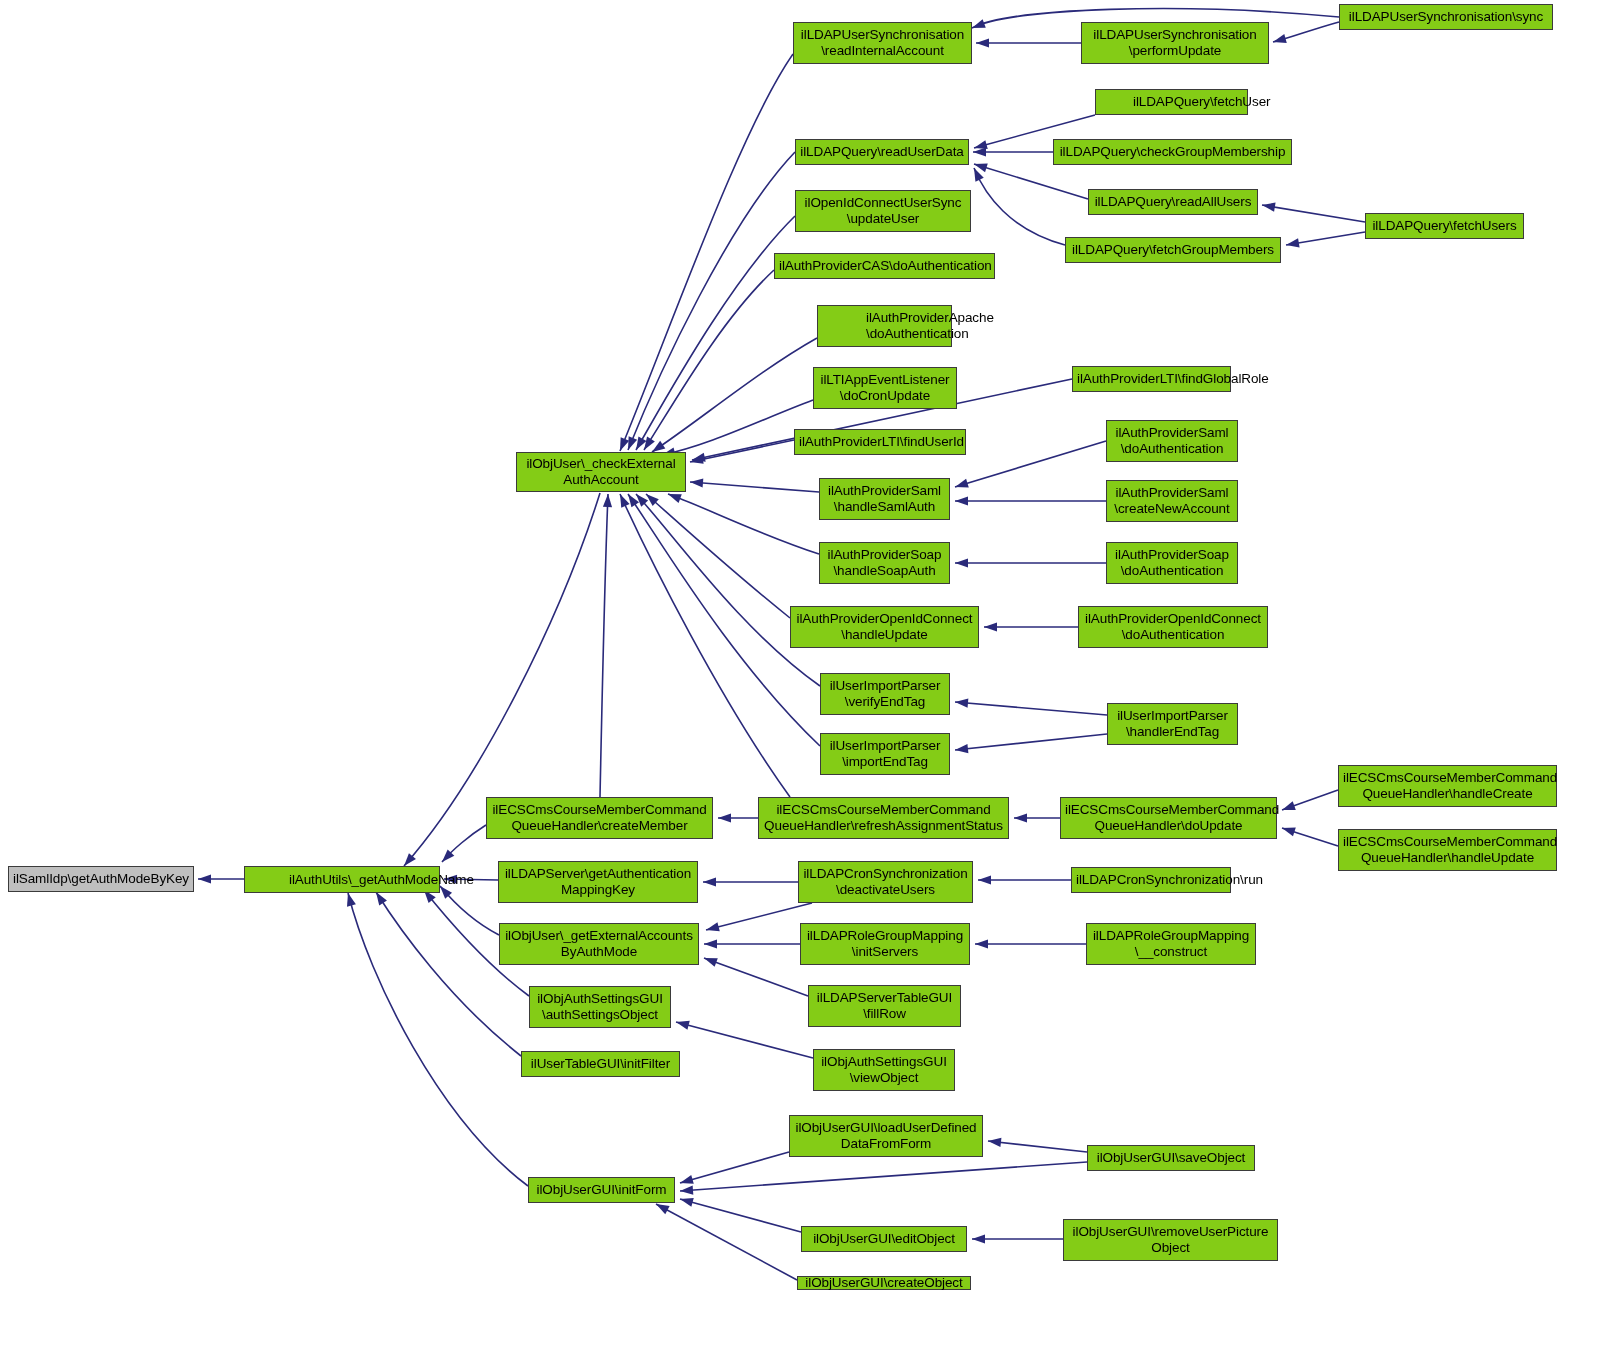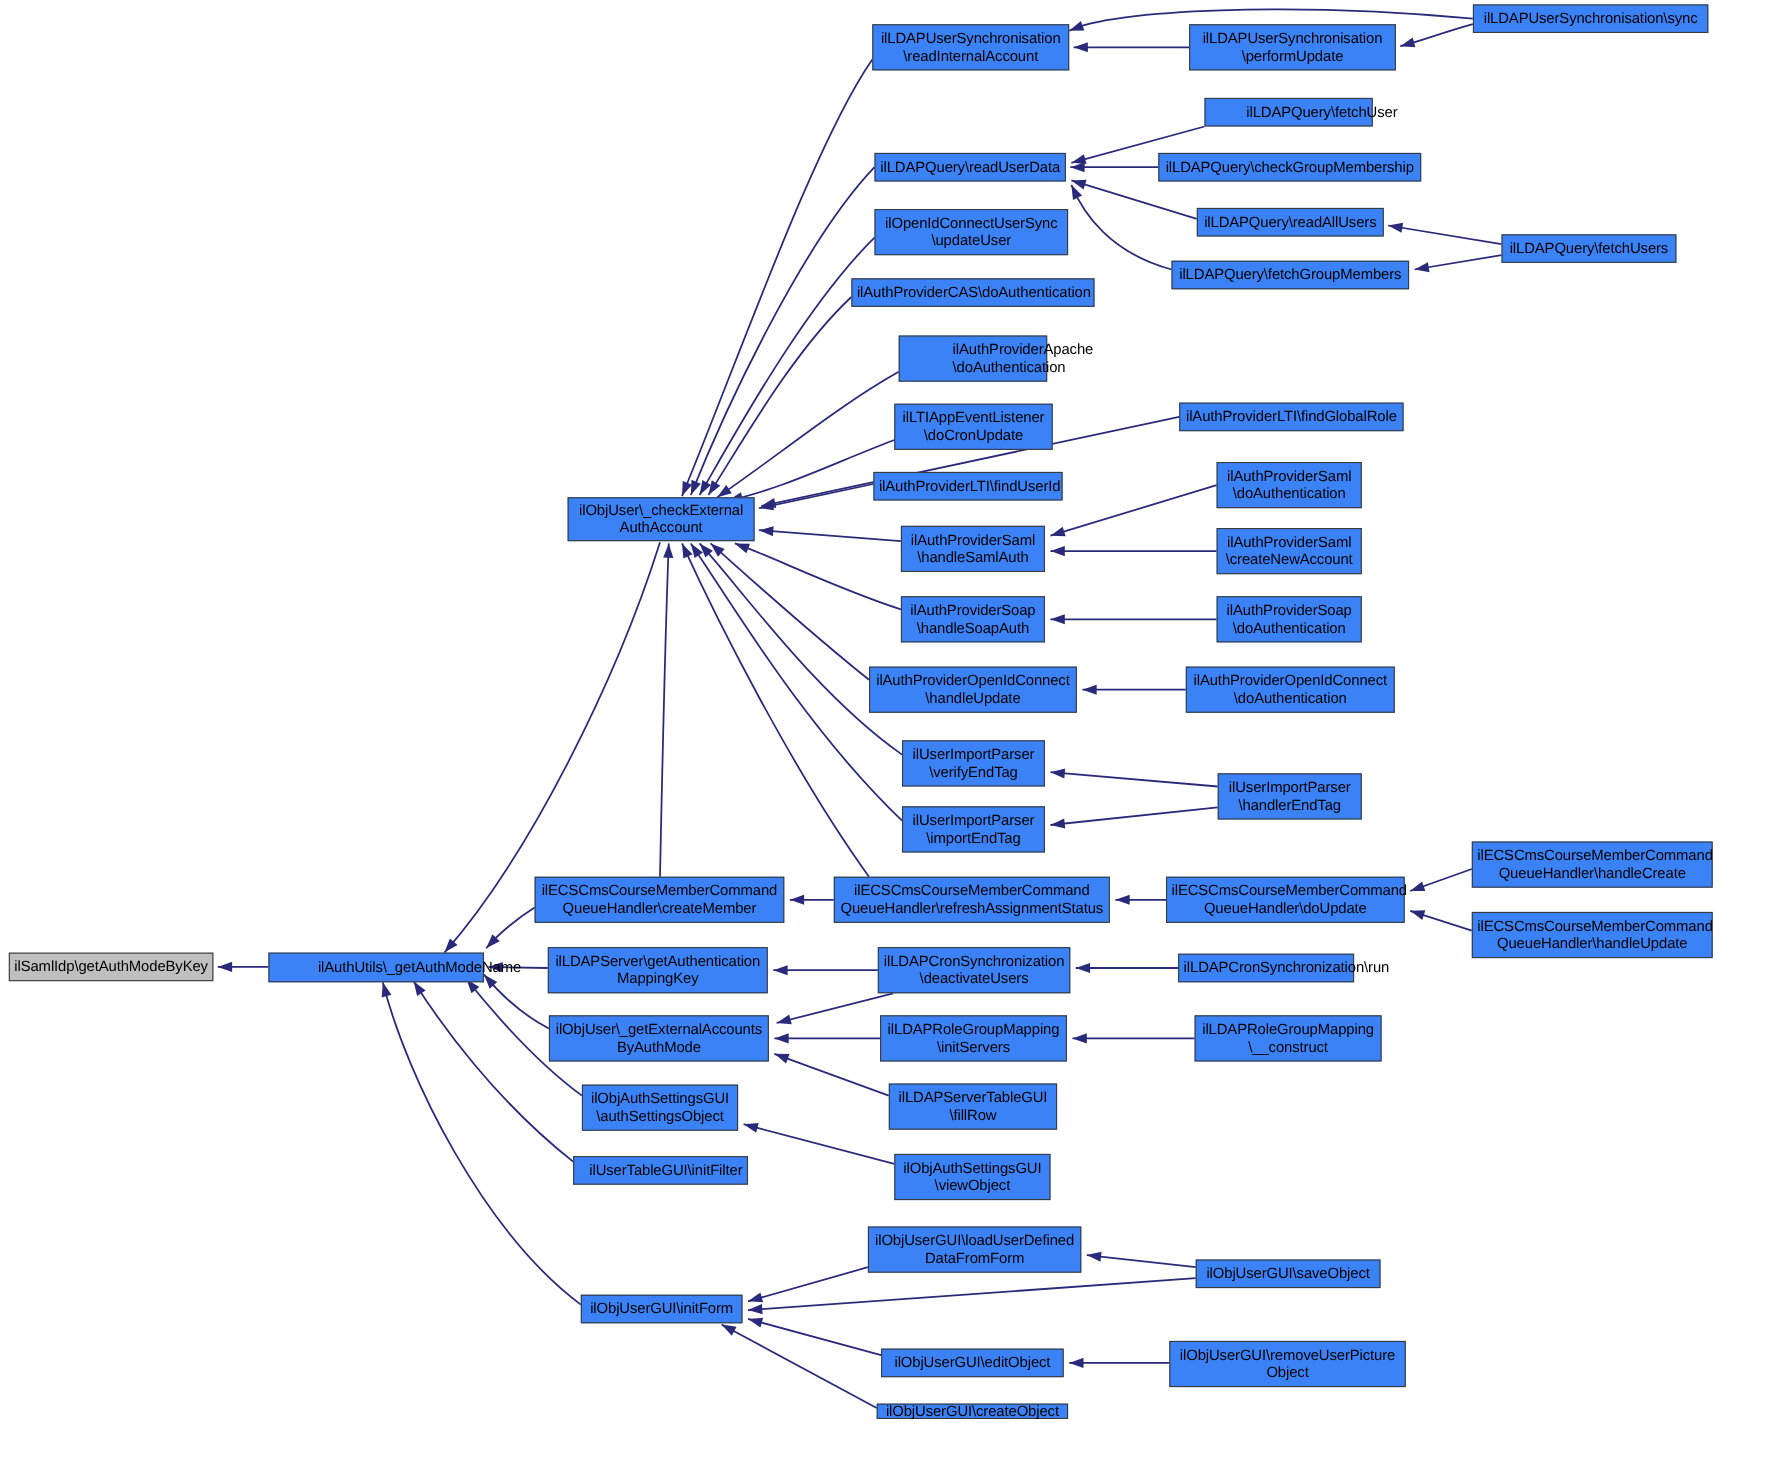--- a/index.html
+++ b/index.html
@@ -16,21 +16,21 @@
     position:absolute;
     left:0;top:0;
     width:1617px;
     height:1348px;
     pointer-events:none;
   }
   .node{
     position:absolute;
     box-sizing:border-box;
     border:1px solid #3b3b3b;
-    background:#3b82f6;
+    background:#84cc16;
     color:#000000;
     display:flex;
     align-items:center;
     justify-content:center;
     text-align:center;
     line-height:1.16;
     font-size:13.5px;
     letter-spacing:-0.1px;
     white-space:pre-line;
     padding:1px 4px;
@@ -173,21 +173,21 @@
     <div class="node" style="left: 1065px; top: 237px; width: 216px; height: 26px;"><span>ilLDAPQuery\fetchGroupMembers</span></div>
     <div class="node" style="left: 1365px; top: 213px; width: 159px; height: 26px;"><span>ilLDAPQuery\fetchUsers</span></div>
     <div class="node" style="left: 795px; top: 190px; width: 176px; height: 42px;"><span>ilOpenIdConnectUserSync
 \updateUser</span></div>
     <div class="node" style="left: 774px; top: 253px; width: 221px; height: 26px;"><span>ilAuthProviderCAS\doAuthentication</span></div>
     <div class="node" style="left: 817px; top: 305px; width: 135px; height: 42px; padding-left: 48px;"><span>ilAuthProviderApache
 \doAuthentication</span></div>
     <div class="node" style="left: 813px; top: 367px; width: 144px; height: 42px;"><span>ilLTIAppEventListener
 \doCronUpdate</span></div>
     <div class="node" style="left: 794px; top: 429px; width: 172px; height: 26px;"><span>ilAuthProviderLTI\findUserId</span></div>
-    <div class="node" style="left: 1072px; top: 366px; width: 204px; height: 26px;"><span>ilAuthProviderLTI\findGlobalRole</span></div>
+    <div class="node" style="left: 1072px; top: 366px; width: 159px; height: 26px;"><span>ilAuthProviderLTI\findGlobalRole</span></div>
     <div class="node" style="left: 819px; top: 478px; width: 131px; height: 42px;"><span>ilAuthProviderSaml
 \handleSamlAuth</span></div>
     <div class="node" style="left: 1106px; top: 420px; width: 132px; height: 42px;"><span>ilAuthProviderSaml
 \doAuthentication</span></div>
     <div class="node" style="left: 1106px; top: 480px; width: 132px; height: 42px;"><span>ilAuthProviderSaml
 \createNewAccount</span></div>
     <div class="node" style="left: 819px; top: 542px; width: 131px; height: 42px;"><span>ilAuthProviderSoap
 \handleSoapAuth</span></div>
     <div class="node" style="left: 1106px; top: 542px; width: 132px; height: 42px;"><span>ilAuthProviderSoap
 \doAuthentication</span></div>
@@ -221,21 +221,21 @@
     <div class="node" style="left: 800px; top: 923px; width: 170px; height: 42px;"><span>ilLDAPRoleGroupMapping
 \initServers</span></div>
     <div class="node" style="left: 1086px; top: 923px; width: 170px; height: 42px;"><span>ilLDAPRoleGroupMapping
 \__construct</span></div>
     <div class="node" style="left: 808px; top: 985px; width: 153px; height: 42px;"><span>ilLDAPServerTableGUI
 \fillRow</span></div>
     <div class="node" style="left: 529px; top: 986px; width: 142px; height: 42px;"><span>ilObjAuthSettingsGUI
 \authSettingsObject</span></div>
     <div class="node" style="left: 813px; top: 1049px; width: 142px; height: 42px;"><span>ilObjAuthSettingsGUI
 \viewObject</span></div>
-    <div class="node" style="left: 521px; top: 1051px; width: 159px; height: 26px; text-align: right;"><span>ilUserTableGUI\initFilter</span></div>
+    <div class="node" style="left: 521px; top: 1051px; width: 159px; height: 26px;"><span>ilUserTableGUI\initFilter</span></div>
     <div class="node" style="left: 789px; top: 1115px; width: 194px; height: 42px;"><span>ilObjUserGUI\loadUserDefined
 DataFromForm</span></div>
     <div class="node" style="left: 1087px; top: 1145px; width: 168px; height: 26px;"><span>ilObjUserGUI\saveObject</span></div>
     <div class="node" style="left: 528px; top: 1177px; width: 147px; height: 26px;"><span>ilObjUserGUI\initForm</span></div>
     <div class="node" style="left: 801px; top: 1226px; width: 166px; height: 26px;"><span>ilObjUserGUI\editObject</span></div>
     <div class="node" style="left: 1063px; top: 1219px; width: 215px; height: 42px;"><span>ilObjUserGUI\removeUserPicture
 Object</span></div>
     <div class="node" style="left: 797px; top: 1276px; width: 174px; height: 14px;"><span>ilObjUserGUI\createObject</span></div>
   </div>
 

